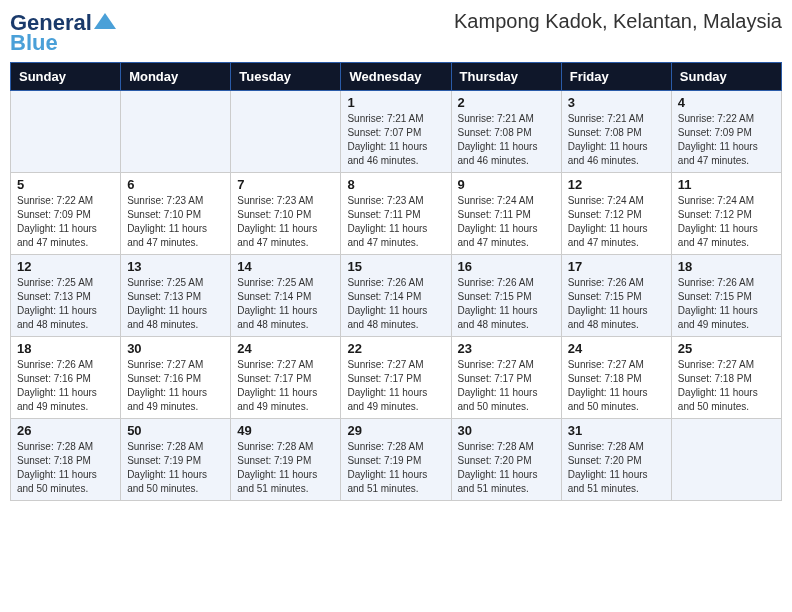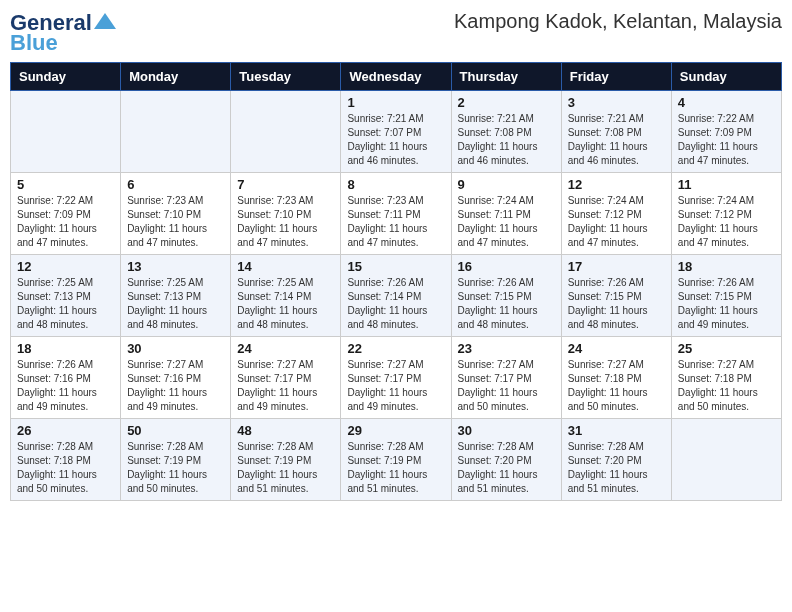--- a/index.html
+++ b/index.html
@@ -304,21 +304,21 @@
 and 50 minutes.</div>
         </td>
         <td>
           <span class="day-number">50</span>
           <div class="day-info" style="white-space: pre-line;">Sunrise: 7:28 AM
 Sunset: 7:19 PM
 Daylight: 11 hours
 and 50 minutes.</div>
         </td>
         <td>
-          <span class="day-number">48</span>
+          <span class="day-number">49</span>
           <div class="day-info" style="white-space: pre-line;">Sunrise: 7:28 AM
 Sunset: 7:19 PM
 Daylight: 11 hours
 and 51 minutes.</div>
         </td>
         <td>
           <span class="day-number">29</span>
           <div class="day-info" style="white-space: pre-line;">Sunrise: 7:28 AM
 Sunset: 7:19 PM
 Daylight: 11 hours

